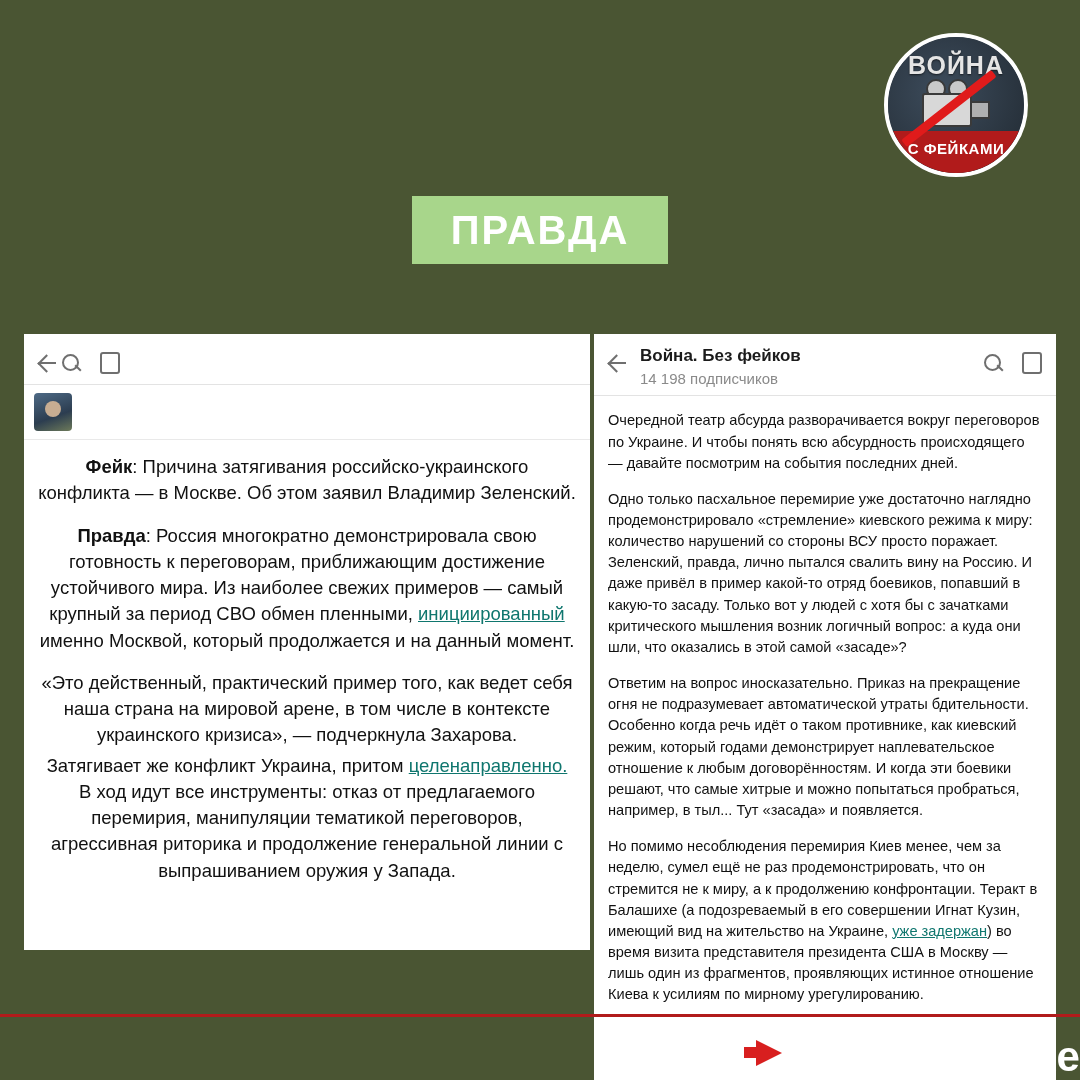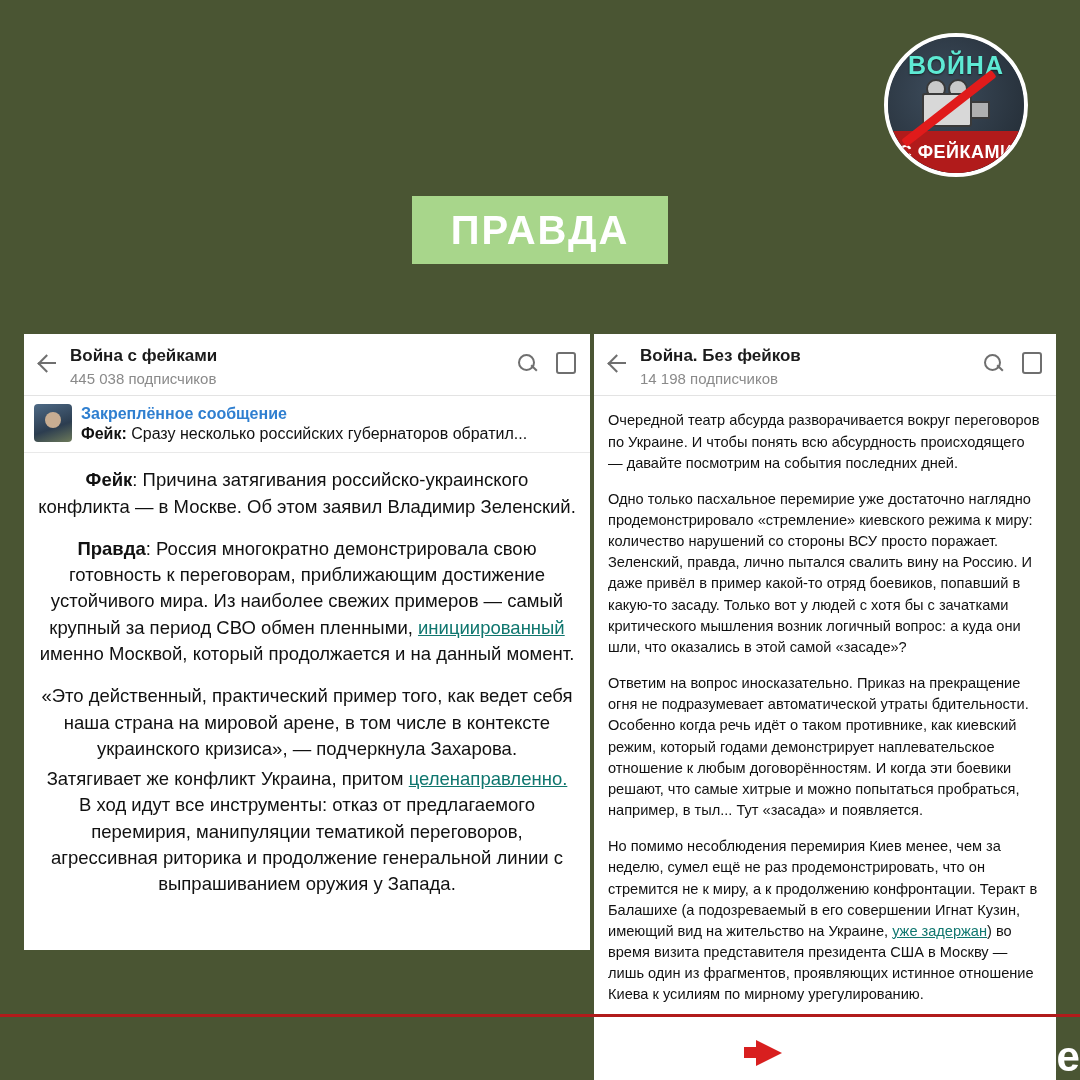--- a/index.html
+++ b/index.html
@@ -26,40 +26,40 @@
   }
   .logo-inner {
     position: absolute; inset: 0;
     border-radius: 50%;
     background: radial-gradient(circle at 40% 40%, #3d4c5c 0%, #27313b 75%);
   }
   .logo-top-text {
     position: absolute;
     top: 14px; left: 0; width: 100%;
     text-align: center;
-    color: #5eead4;
+    color: #e5e5e5;
     font-weight: bold;
     font-size: 25px;
     letter-spacing: 1px;
     z-index: 5;
     text-shadow: 0 1px 2px rgba(0,0,0,.6);
   }
   .logo-bottom-band {
     position: absolute;
     bottom: 0; left: 0; width: 100%; height: 42px;
     background: #b11b1b;
     z-index: 4;
   }
   .logo-bottom-text {
     position: absolute;
-    bottom: 10px; left: 0; width: 100%;
+    bottom: 16px; left: 0; width: 100%;
     text-align: center;
     color: #ffffff;
     font-weight: bold;
-    font-size: 18px;
+    font-size: 15px;
     letter-spacing: .5px;
     z-index: 6;
   }
   .logo-camera {
     position: absolute;
     left: 34px; top: 48px;
     width: 76px; height: 46px;
     z-index: 3;
   }
   .cam-body {
@@ -310,36 +310,28 @@
 </div>
 
 <div class="verdict-banner">
   <span class="verdict-text">ПРАВДА</span>
 </div>
 
 <div class="shot shot-left">
 
   <div class="tg-header">
     <div class="back-arrow"></div>
-    <div class="tg-titles">
-      <div class="tg-chan-name">Война с фейками</div>
-      <div class="tg-subs">445 038 подписчиков</div>
-    </div>
     <div class="hdr-icons">
       <div class="ico-search"></div>
       <div class="ico-menu"></div>
     </div>
   </div>
 
   <div class="pinned">
     <div class="pin-thumb"></div>
-    <div class="pin-texts">
-      <div class="pin-title">Закреплённое сообщение</div>
-      <div class="pin-body"><b>Фейк:</b><span> Сразу несколько российских губернаторов обратил...</span></div>
-    </div>
   </div>
 
   <div class="post-left">
     <p><b>Фейк</b><span>: Причина затягивания российско-украинского конфликта — в Москве. Об этом заявил Владимир Зеленский.</span></p>
     <p><b>Правда</b><span>: Россия многократно демонстрировала свою готовность к переговорам, приближающим достижение устойчивого мира. Из наиболее свежих примеров — самый крупный за период СВО обмен пленными, </span><a class="lnk">инициированный</a><span> именно Москвой, который продолжается и на данный момент.</span></p>
     <p class="tight">«Это действенный, практический пример того, как ведет себя наша страна на мировой арене, в том числе в контексте украинского кризиса», — подчеркнула Захарова.</p>
     <p><span>Затягивает же конфликт Украина, притом </span><a class="lnk">целенаправленно.</a><span> В ход идут все инструменты: отказ от предлагаемого перемирия, манипуляции тематикой переговоров, агрессивная риторика и продолжение генеральной линии с выпрашиванием оружия у Запада.</span></p>
   </div>
 </div>
 

